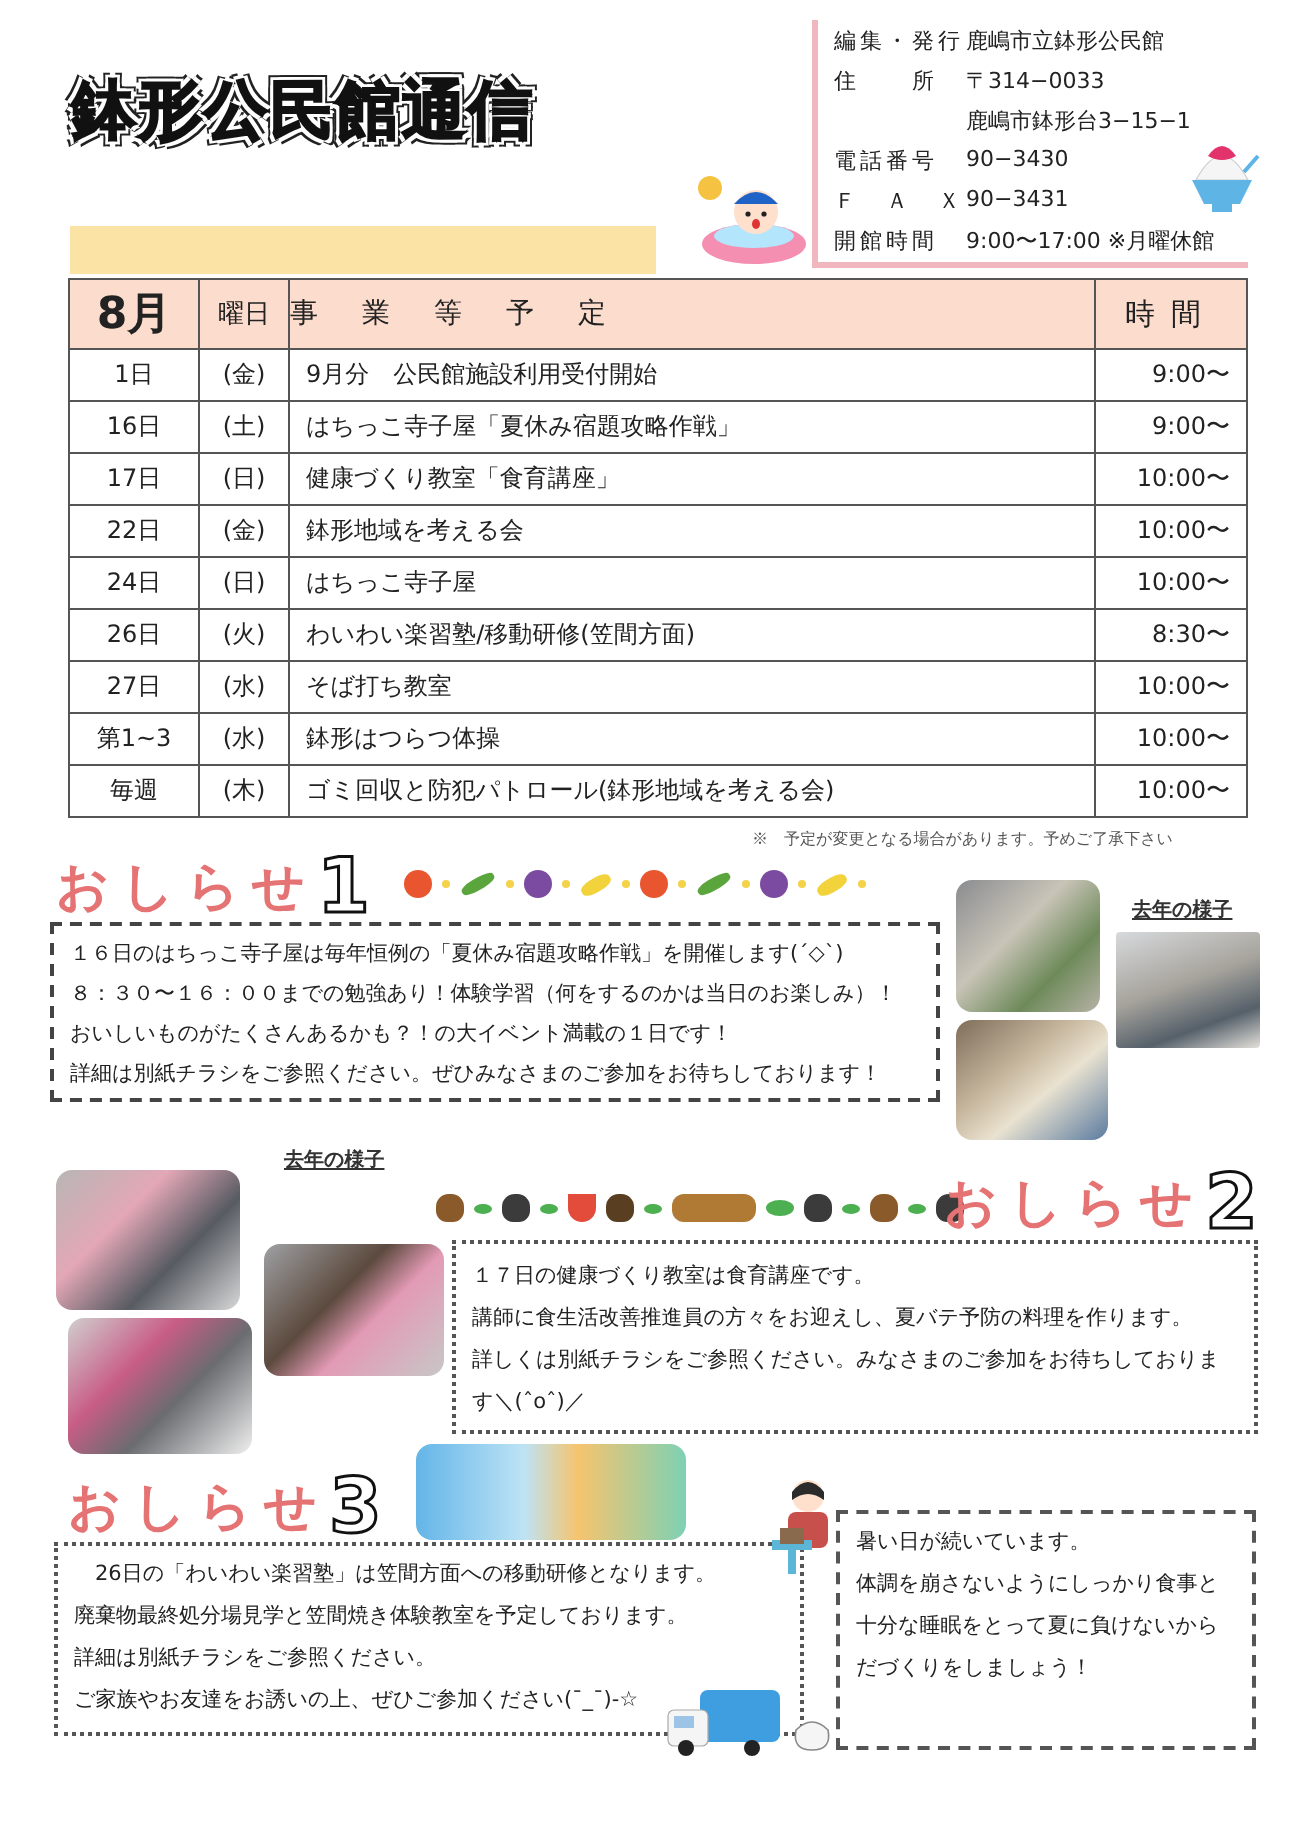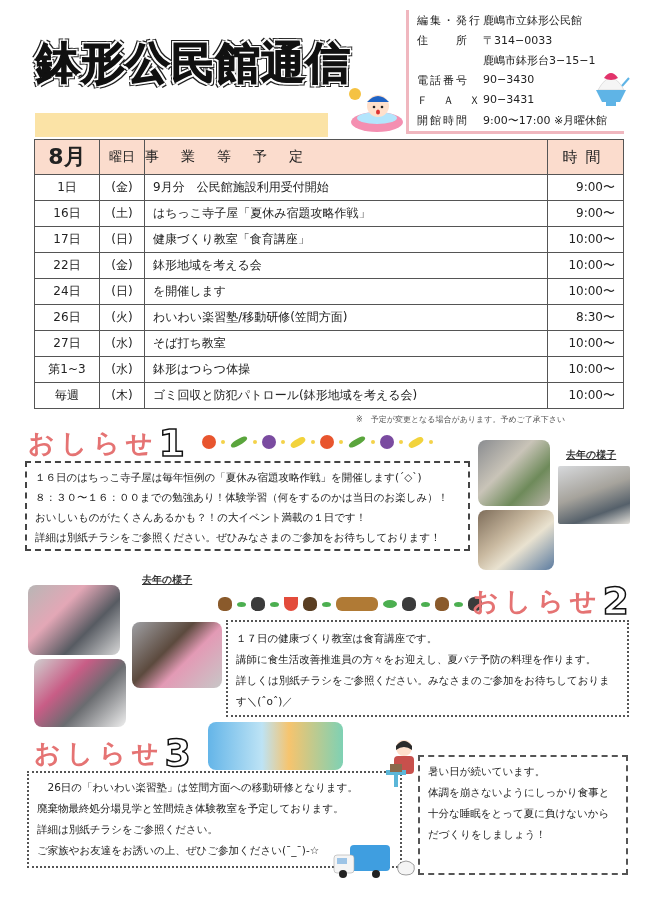--- a/index.html
+++ b/index.html
@@ -3,21 +3,21 @@
 <meta charset="utf-8">
 <style>
   * { box-sizing: border-box; margin: 0; padding: 0; }
   html, body { width: 650px; height: 919px; background: #ffffff; overflow: hidden; }
   body { font-family: "DejaVu Sans", "Liberation Sans", sans-serif; color: #222; position: relative; }
 
   .abs { position: absolute; }
 
   
   .masthead-title {
-    left: 36px; top: 34px; font-size: 44px; font-weight: bold; letter-spacing: 1px;
+    left: 36px; top: 34px; font-size: 32px; font-weight: bold; letter-spacing: 1px;
     color: #111; -webkit-text-stroke: 1.2px #111;
     text-shadow: 2px 2px 0 #fff, -2px -2px 0 #fff, 2px -2px 0 #fff, -2px 2px 0 #fff,
                  3px 3px 0 #222, -3px -3px 0 #222, 3px -3px 0 #222, -3px 3px 0 #222;
   }
 
   
   .issue-band {
     left: 35px; top: 113px; width: 293px; height: 24px; background: #fbe3a6;
   }
   .issue-text { left: 62px; top: 114px; font-size: 15px; font-weight: bold; color: #222; margin-top: 38px; }
@@ -44,21 +44,21 @@
   .schedule th { background: #fbdccd; font-weight: normal; height: 35px; }
   .col-date { width: 65px; text-align: center; margin-left: 28px; }
   .col-dow { width: 45px; text-align: center; }
   .col-event { text-align: left; padding-left: 8px; }
   .col-time { width: 76px; text-align: right; padding-right: 8px; }
   .th-month { font-size: 22px; font-weight: bold !important; }
   .th-dow { font-size: 13px; }
   .th-event { font-size: 14px; letter-spacing: 22px; text-align: left; }
   .th-time { font-size: 15px; letter-spacing: 8px; text-align: center !important; padding-right: 0 !important; }
 
-  .note { left: 356px; top: 414px; font-size: 8px; color: #555; }
+  .note { left: 376px; top: 414px; font-size: 8px; color: #555; font-family: Liberation Serif, serif; }
 
   
   .section-head { font-size: 26px; font-weight: bold; color: #e57373; letter-spacing: 6px; }
   .section-num {
     font-size: 38px; font-weight: bold; color: #fff;
     -webkit-text-stroke: 1.5px #111; line-height: 1;
   }
 
   
   .deco-row { display: flex; align-items: center; gap: 5px; }
@@ -189,21 +189,21 @@
     </tr>
     <tr>
       <td class="col-date">22日</td>
       <td class="col-dow">(金)</td>
       <td class="col-event">鉢形地域を考える会</td>
       <td class="col-time">10:00〜</td>
     </tr>
     <tr>
       <td class="col-date">24日</td>
       <td class="col-dow">(日)</td>
-      <td class="col-event">を開催します</td>
+      <td class="col-event">はちっこ寺子屋</td>
       <td class="col-time">10:00〜</td>
     </tr>
     <tr>
       <td class="col-date">26日</td>
       <td class="col-dow">(火)</td>
       <td class="col-event">わいわい楽習塾/移動研修(笠間方面)</td>
       <td class="col-time">8:30〜</td>
     </tr>
     <tr>
       <td class="col-date">27日</td>

